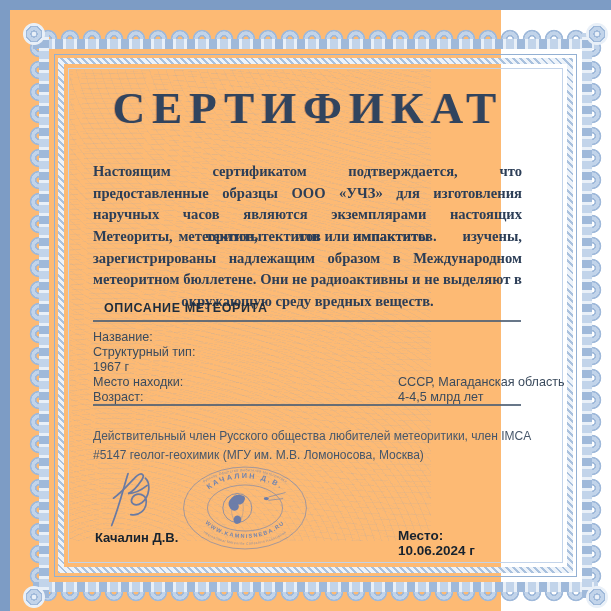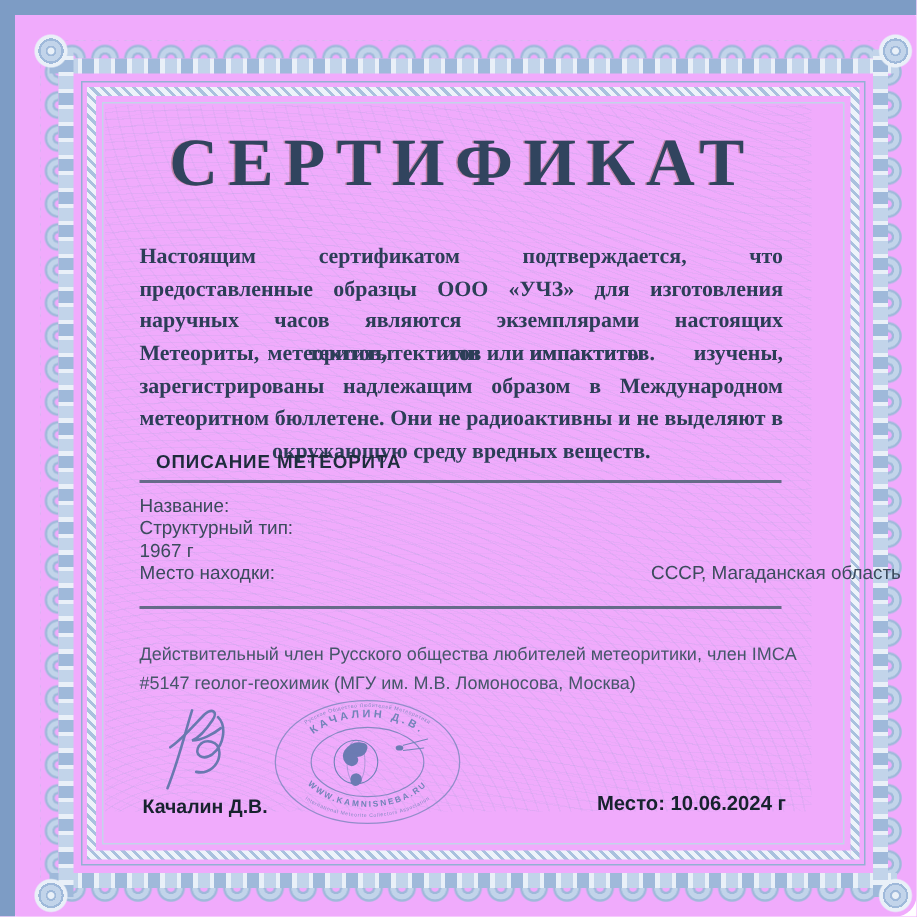--- a/index.html
+++ b/index.html
@@ -12,21 +12,21 @@
     --textNavy:#2c3e57;
     --sansDark:#1e2c3c;
     --tableText:#3b4b5d;
     --ruleDark:#4e5f74;
     --stamp:#6880b3;
     --sig:#5b74a8;
   }
   html,body{margin:0;padding:0;}
   body{width:611px;height:611px;overflow:hidden;background:#fff;
        font-family:"Liberation Sans",sans-serif;}
-  .page{position:relative;width:611px;height:611px;background:#f0abfc;border-radius:14px;}
+  .page{position:relative;width:501px;height:611px;background:#fdba74;}
 
   
   .band-top{position:absolute;top:0;left:0;width:611px;height:10px;background:var(--band);}
   .band-left{position:absolute;top:0;left:0;width:10px;height:611px;background:var(--band);}
 
   
   .frame{position:absolute;top:27px;left:27px;width:577px;height:577px;}
   .sc{position:absolute;}
   .sc-t{top:0;left:10px;right:10px;height:12px;
     background:radial-gradient(circle at 50% 100%, rgba(0,0,0,0) 2.2px, var(--laceMid) 2.8px 4px, var(--laceLight) 4.2px 7.4px, var(--laceMid) 7.8px 8.8px, rgba(0,0,0,0) 9.6px);
@@ -71,21 +71,21 @@
   .para{position:absolute;left:93px;width:429px;margin:0;
     font-family:"Liberation Serif",serif;font-weight:700;font-size:14.6px;line-height:21.5px;
     color:var(--textNavy);text-align:justify;text-align-last:center;}
   .p1{top:161px;} .p2{top:226px;}
 
   .desc-head{position:absolute;top:301px;left:104px;
     font-weight:700;font-size:12.5px;letter-spacing:.6px;color:var(--sansDark);}
   .hr{position:absolute;left:93px;width:428px;height:2px;background:var(--ruleDark);opacity:.85;}
   .hr1{top:320px;} .hr2{top:404px;}
   .rows{position:absolute;top:330px;left:93px;width:440px;}
-  .row{display:flex;line-height:15px;font-size:12.6px;color:var(--tableText);gap:36px;}
+  .row{display:flex;line-height:15px;font-size:12.6px;color:var(--tableText);}
   .row .lbl{flex:0 0 305px;}
   .row .val{flex:1;white-space:nowrap;}
 
   .footnote{position:absolute;top:427px;left:93px;width:440px;
     font-size:12px;line-height:19px;color:#46566a;}
 
   .sig-svg{position:absolute;left:98px;top:468px;width:82px;height:64px;}
   .stamp-svg{position:absolute;left:181px;top:462px;width:128px;height:92px;opacity:.92;}
   .sig-name{position:absolute;left:95px;top:530px;font-weight:700;font-size:13px;color:#17222e;}
   .date{position:absolute;left:398px;top:528px;font-weight:700;font-size:13.5px;color:#17222e;}
@@ -132,20 +132,24 @@
       <div class="row">
         <span class="lbl">Структурный тип:</span>
       </div>
       <div class="row">
         <span class="val">1967 г</span>
       </div>
       <div class="row">
         <span class="lbl">Место находки:</span>
         <span class="val">СССР, Магаданская область</span>
       </div>
+      <div class="row">
+        <span class="lbl">Возраст:</span>
+        <span class="val">4-4,5 млрд лет</span>
+      </div>
     </div>
   <div class="hr hr2"></div>
 
   <div class="footnote">Действительный член Русского общества любителей метеоритики, член IMCA #5147 геолог-геохимик (МГУ им. М.В. Ломоносова, Москва)</div>
 
   <svg class="sig-svg" viewBox="0 0 90 70">
     <g fill="none" stroke="#5b74a8" stroke-width="1.9" stroke-linecap="round" opacity="0.9">
       <path d="M33 6 C29 18 24 40 15 63"></path>
       <path d="M17 33 C26 27 36 15 42 9 C48 4 52 7 48 13 C44 19 38 26 33 28 C40 28 49 23 54 19"></path>
       <path d="M52 11 C58 17 57 31 48 38 C41 43 34 39 38 32 C42 26 53 28 53 37 C53 46 45 53 36 51"></path>

